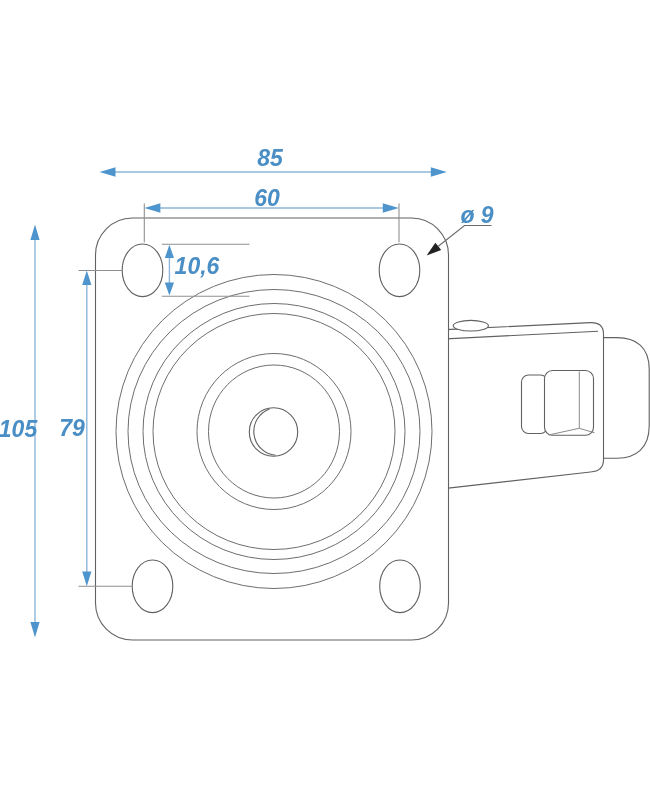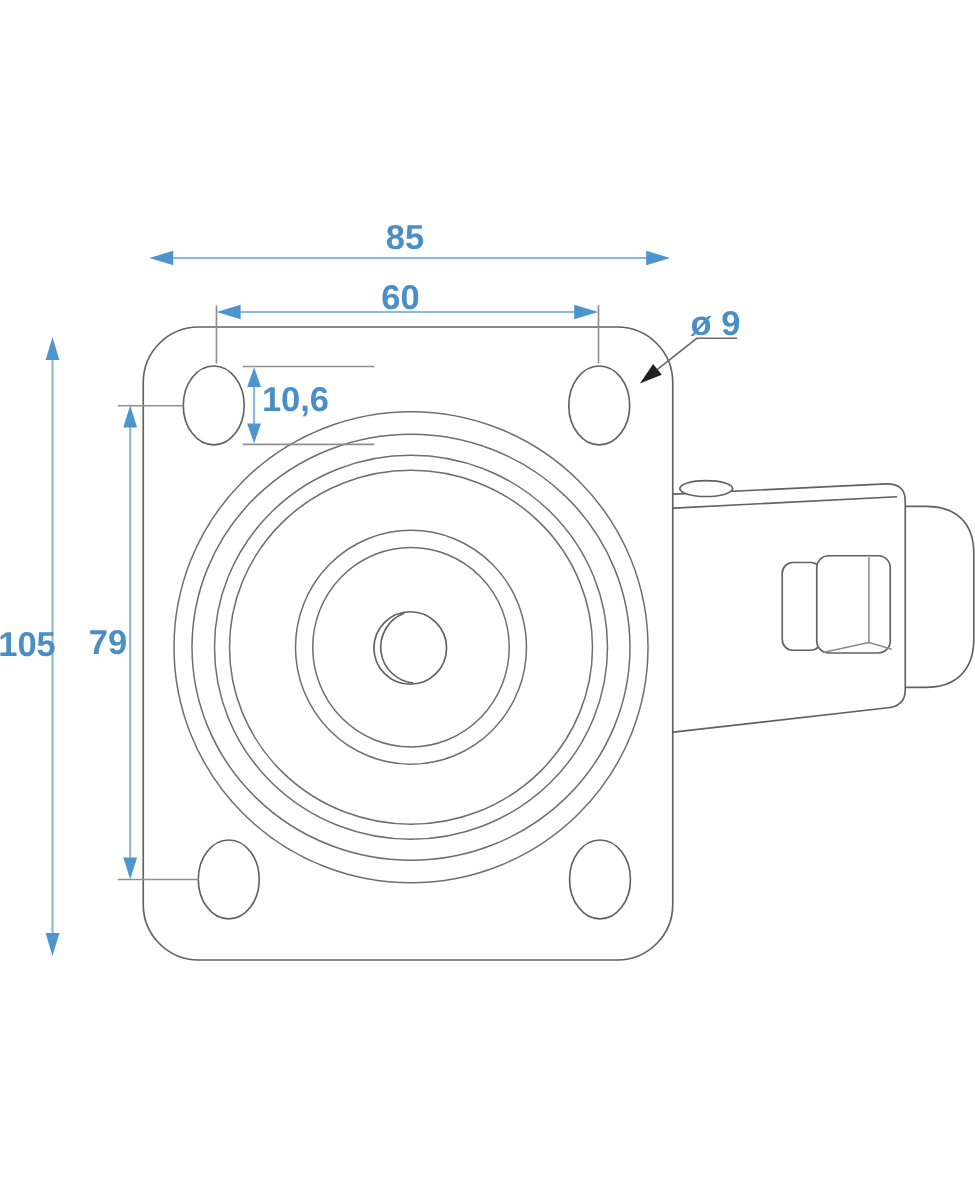--- a/index.html
+++ b/index.html
@@ -3,20 +3,21 @@
 <meta charset="utf-8">
 <style>
   html, body { margin: 0; padding: 0; background: #ffffff; }
   .canvas {
     position: relative;
     width: 650px;
     height: 794px;
     background: #ffffff;
     font-family: "Liberation Sans", sans-serif;
     overflow: hidden;
+    font-style: italic;
   }
   svg { display: block; }
 
   .part      { fill: none; stroke: #616161; stroke-width: 1.1; stroke-linejoin: round; }
   .partfill  { fill: #ffffff; stroke: #616161; stroke-width: 1.1; stroke-linejoin: round; }
   .ring      { fill: none; stroke: #6e6e6e; stroke-width: 1; }
   .inner3d   { fill: none; stroke: #8a8a8a; stroke-width: 1; stroke-linejoin: round; }
   .ext       { fill: none; stroke: #8f8f8f; stroke-width: 1.1; }
   .leader    { fill: none; stroke: #6a6a6a; stroke-width: 1.1; }
   .dimline   { fill: none; stroke: #8cb6da; stroke-width: 1.4; }

